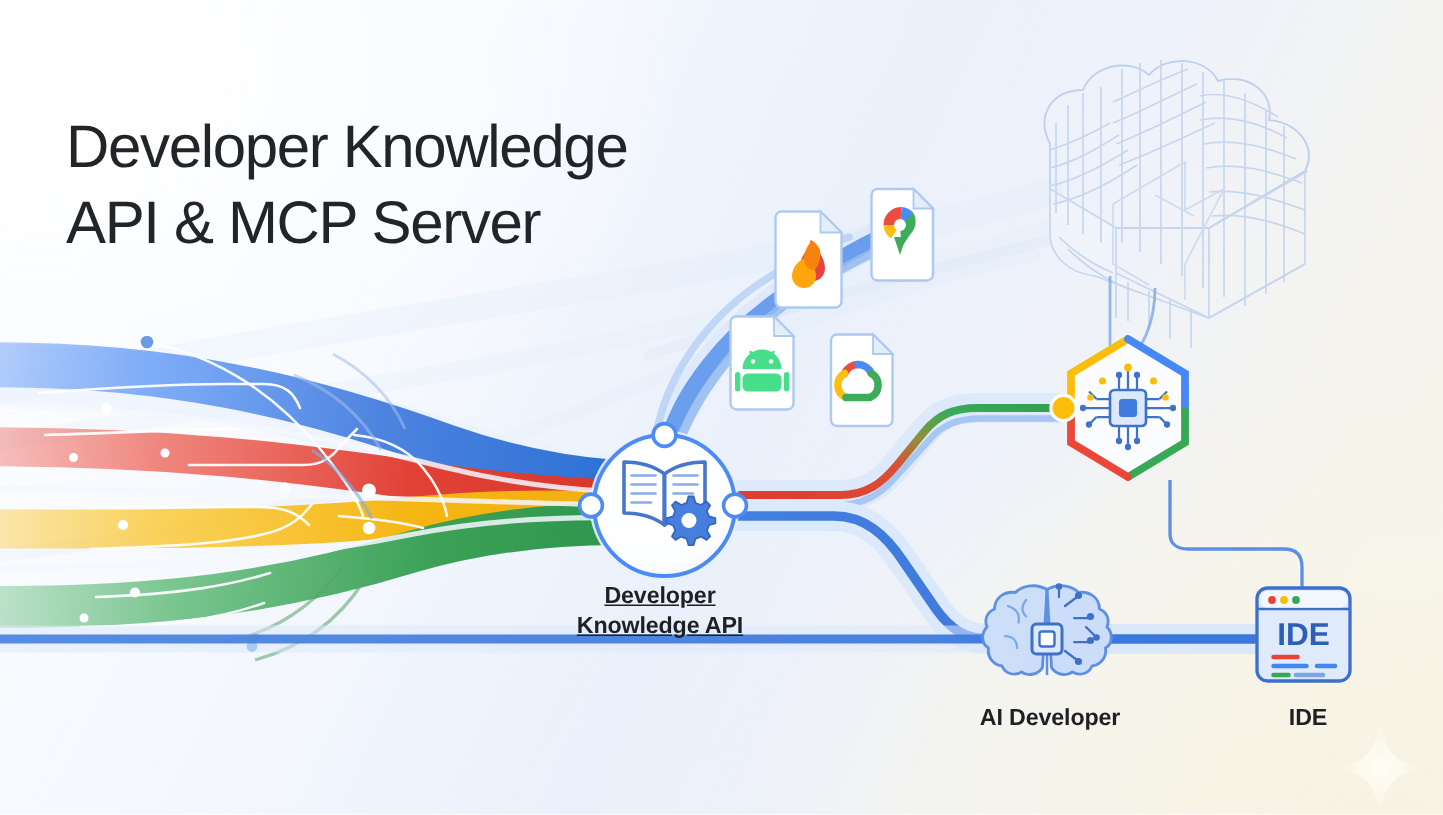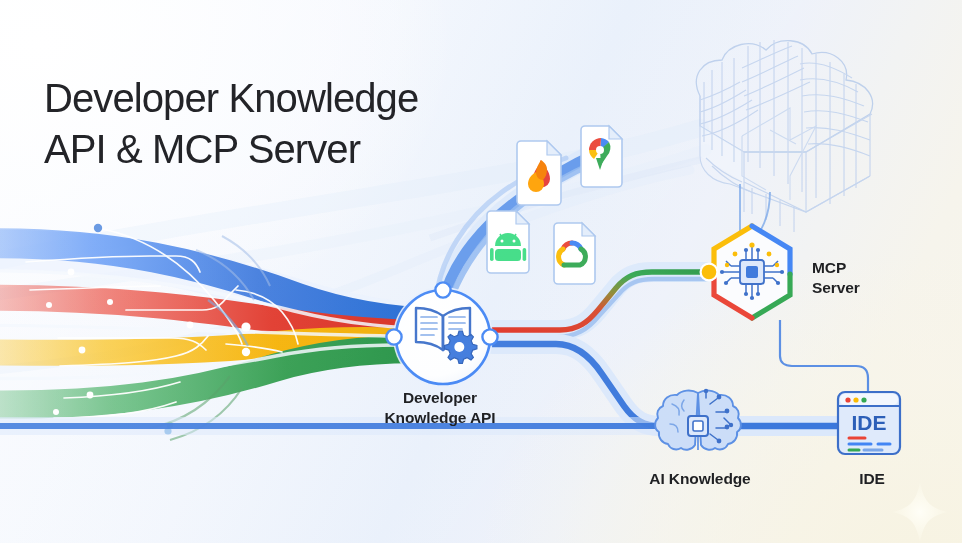--- a/index.html
+++ b/index.html
@@ -32,21 +32,21 @@
     position: absolute;
     left: 44px;
     top: 73px;
     font-size: 40px;
     font-weight: 400;
     color: #232428;
     line-height: 1.27;
     letter-spacing: -0.9px;
     white-space: pre-line;
   }
-  .lbl-center { left: 350px; top: 388px; width: 180px; font-size: 15.5px; }
+  .lbl-center { left: 350px; top: 388px; width: 180px; font-size: 15.5px; text-decoration: underline; }
   .lbl-mcp    { left: 812px; top: 258px; width: 110px; font-size: 15.5px; text-align: left; }
   .lbl-ai     { left: 622px; top: 469px; width: 156px; font-size: 15.5px; }
   .lbl-ide    { left: 822px; top: 469px; width: 100px; font-size: 15.5px; }
 </style>
 </head>
 <body>
 
 <div id="canvas">
 
   <svg id="art" viewBox="0 0 962 543">
@@ -414,20 +414,18 @@
       <rect x="0" y="0" width="962" height="543" fill="url(#gHaze)" opacity="0.25"></rect>
     </g>
   </svg>
 
   <div id="title">Developer Knowledge
 API &amp; MCP Server</div>
 
   <div class="label lbl-center">Developer
 Knowledge API</div>
 
-  <div class="label lbl-mcp">MCP
-Server</div>
-
-  <div class="label lbl-ai">AI Knowledge</div>
+
+  <div class="label lbl-ai">AI Developer</div>
 
   <div class="label lbl-ide">IDE</div>
 
 </div>
 
 </body></html>

